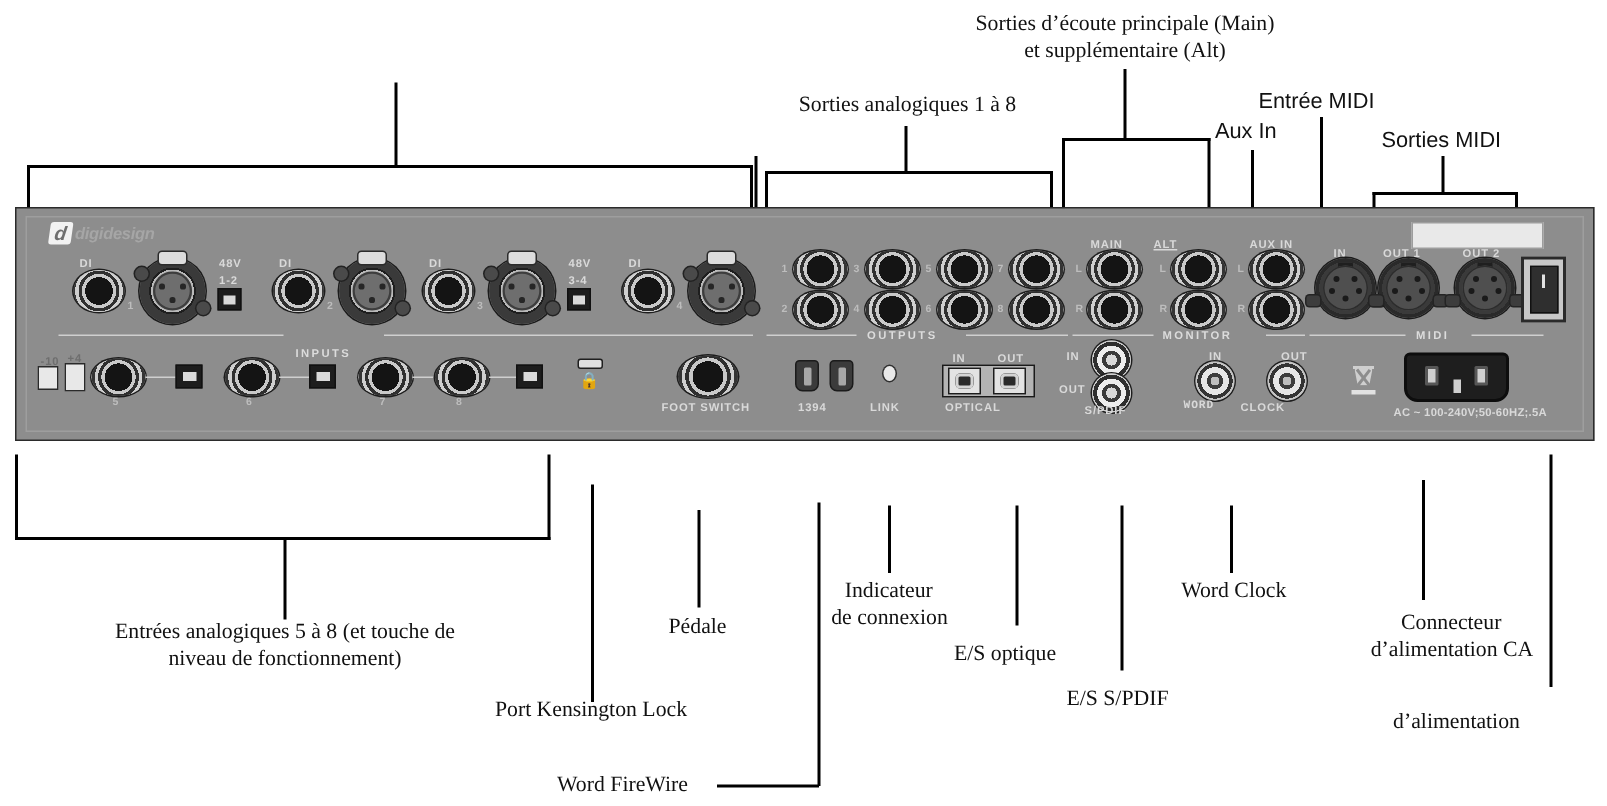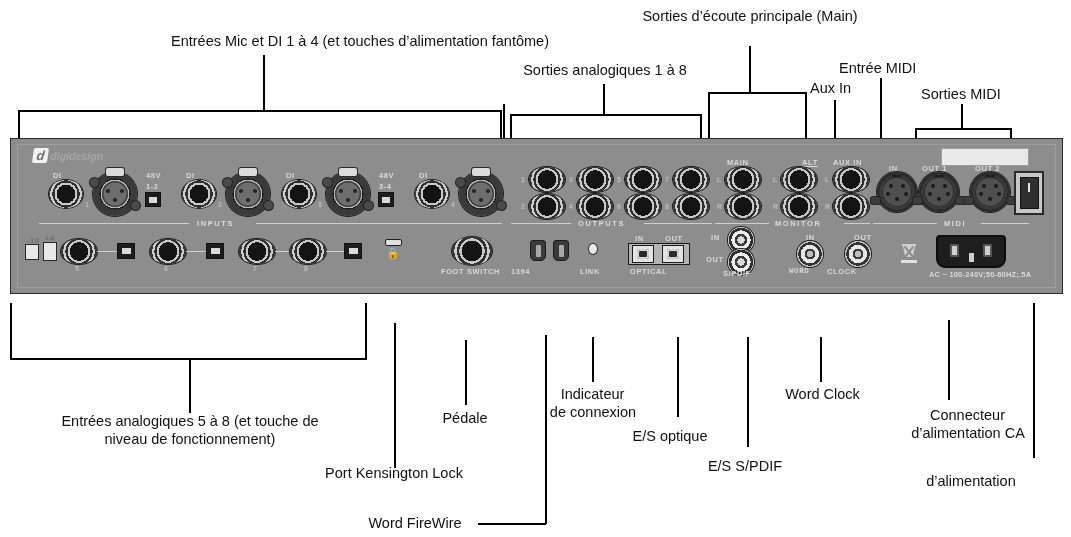--- a/index.html
+++ b/index.html
@@ -2,21 +2,21 @@
 <html><head>
 <meta charset="utf-8">
 <style>
   html,body{margin:0;padding:0;background:#ffffff;}
   body{width:1071px;height:537px;position:relative;overflow:hidden;
        font-family:"Liberation Sans",sans-serif;color:#000;}
   .stage{position:absolute;left:0;top:0;width:1071px;height:537px;}
 
   
   .lbl{position:absolute;font-size:14.5px;line-height:17px;color:#111;white-space:pre;}
-  .lbl.c{text-align:center;}
+  .lbl.c{text-align:center;font-family:Liberation Serif, serif;}
   .lbl.l{text-align:left;}
 
   
   .v{position:absolute;background:#000;width:2px;}
   .h{position:absolute;background:#000;height:2px;}
 
   
   .panel{position:absolute;left:10px;top:138px;width:1053px;height:156px;
          background:#8d8d8d;border:1.5px solid #2b2b2b;box-sizing:border-box;}
   .panel:before{content:"";position:absolute;left:6px;top:5px;right:6px;bottom:5px;
@@ -127,25 +127,25 @@
   .weee .lid{position:absolute;left:1px;top:-1px;width:14px;height:2px;background:#cfcfcf;}
   .weee .bar{position:absolute;left:0;top:15px;width:16px;height:3px;background:#e2e2e2;}
   .weee .x1,.weee .x2{position:absolute;left:7px;top:0;width:1.6px;height:14px;background:#8d8d8d;}
   .weee .x1{transform:rotate(38deg);} .weee .x2{transform:rotate(-38deg);}
 </style>
 </head>
 <body>
 
 <div class="stage">
 
-  <div class="lbl c" style="left:0px;top:33px;width:720px;">Entrées Mic et DI 1 à 4 (et touches d’alimentation fantôme)</div>
 
   <div class="lbl c" style="left:400px;top:62px;width:410px;">Sorties analogiques 1 à 8</div>
 
   <div class="lbl c" style="left:560px;top:8px;width:380px;">Sorties d’écoute principale (Main)</div>
+  <div class="lbl c" style="left:560px;top:26px;width:380px;">et supplémentaire (Alt)</div>
 
   <div class="lbl l" style="left:810px;top:80px;">Aux In</div>
 
   <div class="lbl l" style="left:839px;top:60px;">Entrée MIDI</div>
 
   <div class="lbl l" style="left:921px;top:86px;">Sorties MIDI</div>
 
   <div class="v" style="left:18px;top:110px;height:28px;"></div>
   <div class="h" style="left:18px;top:110px;width:484px;"></div>
   <div class="v" style="left:500px;top:110px;height:28px;"></div>
@@ -239,21 +239,21 @@
       <div class="ear" style="left:-3px;top:6px;"></div>
       <div class="ear" style="left:38px;top:29px;"></div>
       <div class="inner">
         <div class="pin" style="left:4px;top:8px;"></div>
         <div class="pin" style="left:18px;top:8px;"></div>
         <div class="pin" style="left:11px;top:17px;"></div>
       </div>
     </div>
 
     <div class="rule" style="left:28px;top:84px;width:150px;"></div>
-    <div class="ruleLbl" style="left:186px;top:80px;">INPUTS</div>
+    <div class="ruleLbl" style="left:186px;top:92px;">INPUTS</div>
     <div class="rule" style="left:245px;top:84px;width:246px;"></div>
 
     <div class="ptxt dim" style="left:16px;top:97px;">-10</div>
     <div class="swLight" style="left:14px;top:105px;width:14px;height:16px;"></div>
     <div class="ptxt dim" style="left:34px;top:95px;">+4</div>
     <div class="swLight" style="left:32px;top:103px;width:14px;height:19px;"></div>
 
     <div class="jack" style="left:50px;top:100px;width:36px;height:25px;"></div>
     <div class="ptxt num" style="left:64px;top:126px;">5</div>
     <div class="rule" style="left:86px;top:112px;width:22px;"></div>
@@ -288,21 +288,21 @@
 
     <div class="jack" style="left:441px;top:98px;width:40px;height:28px;"></div>
     <div class="ptxt" style="left:430px;top:128px;">FOOT SWITCH</div>
 
     <div class="fw" style="left:519px;top:101px;">
         <i></i>
       </div>
     <div class="fw" style="left:542px;top:101px;">
         <i></i>
       </div>
-    <div class="ptxt" style="left:500px;top:128px;text-align:center;">1394</div>
+    <div class="ptxt" style="left:521px;top:128px;text-align:center;">1394</div>
 
     <div class="led" style="left:578px;top:105px;"></div>
     <div class="ptxt" style="left:569px;top:128px;">LINK</div>
 
     <div class="ptxt" style="left:624px;top:95px;">IN</div>
     <div class="ptxt" style="left:654px;top:95px;">OUT</div>
     <div class="optBox" style="left:617px;top:104px;width:62px;height:22px;">
       <div class="opt" style="left:3px;top:1px;">
           <b></b>
         </div>
@@ -365,21 +365,21 @@
     <div class="rule" style="left:500px;top:84px;width:60px;"></div>
     <div class="ruleLbl" style="left:567px;top:80px;">OUTPUTS</div>
     <div class="rule" style="left:633px;top:84px;width:68px;"></div>
 
     <div class="ptxt" style="left:716px;top:19px;">MAIN</div>
     <div class="ptxt num" style="left:706px;top:37px;">L</div>
     <div class="jack" style="left:714px;top:28px;width:36px;height:25px;"></div>
     <div class="ptxt num" style="left:706px;top:64px;">R</div>
     <div class="jack" style="left:714px;top:55px;width:36px;height:25px;"></div>
 
-    <div class="ptxt" style="left:791px;top:19px;text-decoration:underline;">ALT</div>
+    <div class="ptxt" style="left:758px;top:19px;text-decoration:underline;">ALT</div>
     <div class="ptxt num" style="left:762px;top:37px;">L</div>
     <div class="jack" style="left:770px;top:28px;width:36px;height:25px;"></div>
     <div class="ptxt num" style="left:762px;top:64px;">R</div>
     <div class="jack" style="left:770px;top:55px;width:36px;height:25px;"></div>
 
     <div class="ptxt" style="left:822px;top:19px;">AUX IN</div>
     <div class="ptxt num" style="left:814px;top:37px;">L</div>
     <div class="jack" style="left:822px;top:28px;width:36px;height:25px;"></div>
     <div class="ptxt num" style="left:814px;top:64px;">R</div>
     <div class="jack" style="left:822px;top:55px;width:36px;height:25px;"></div>

